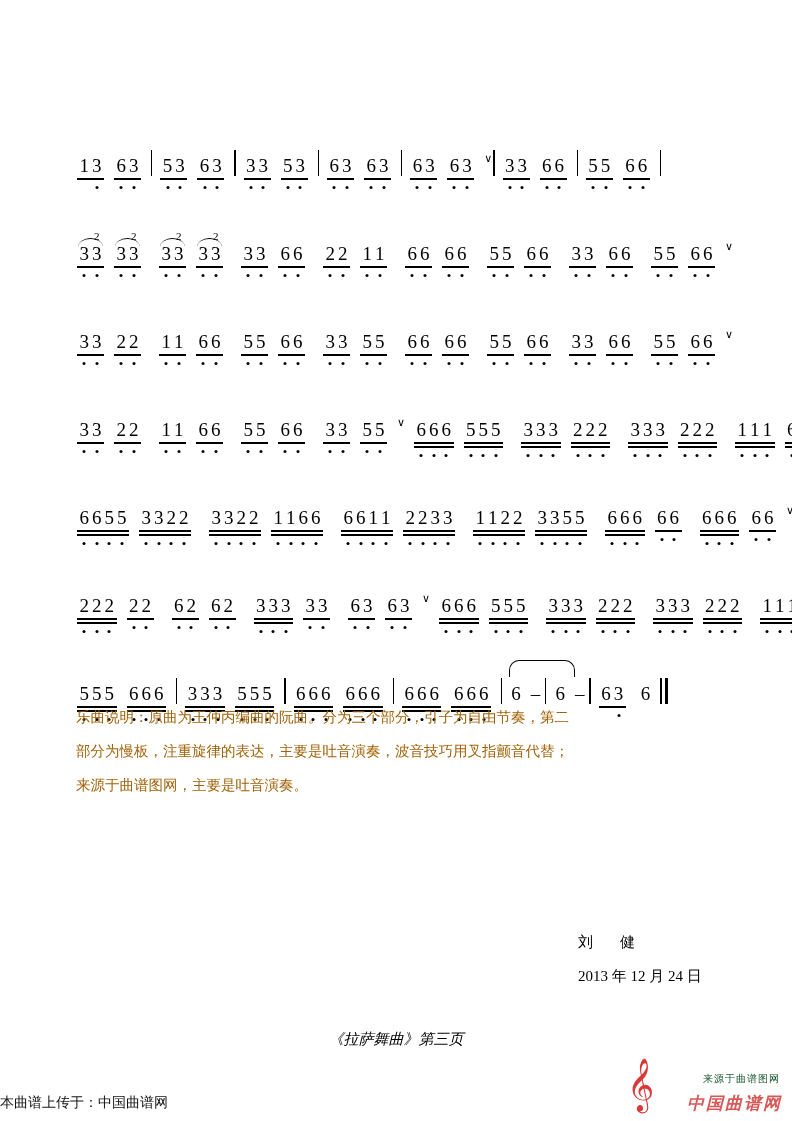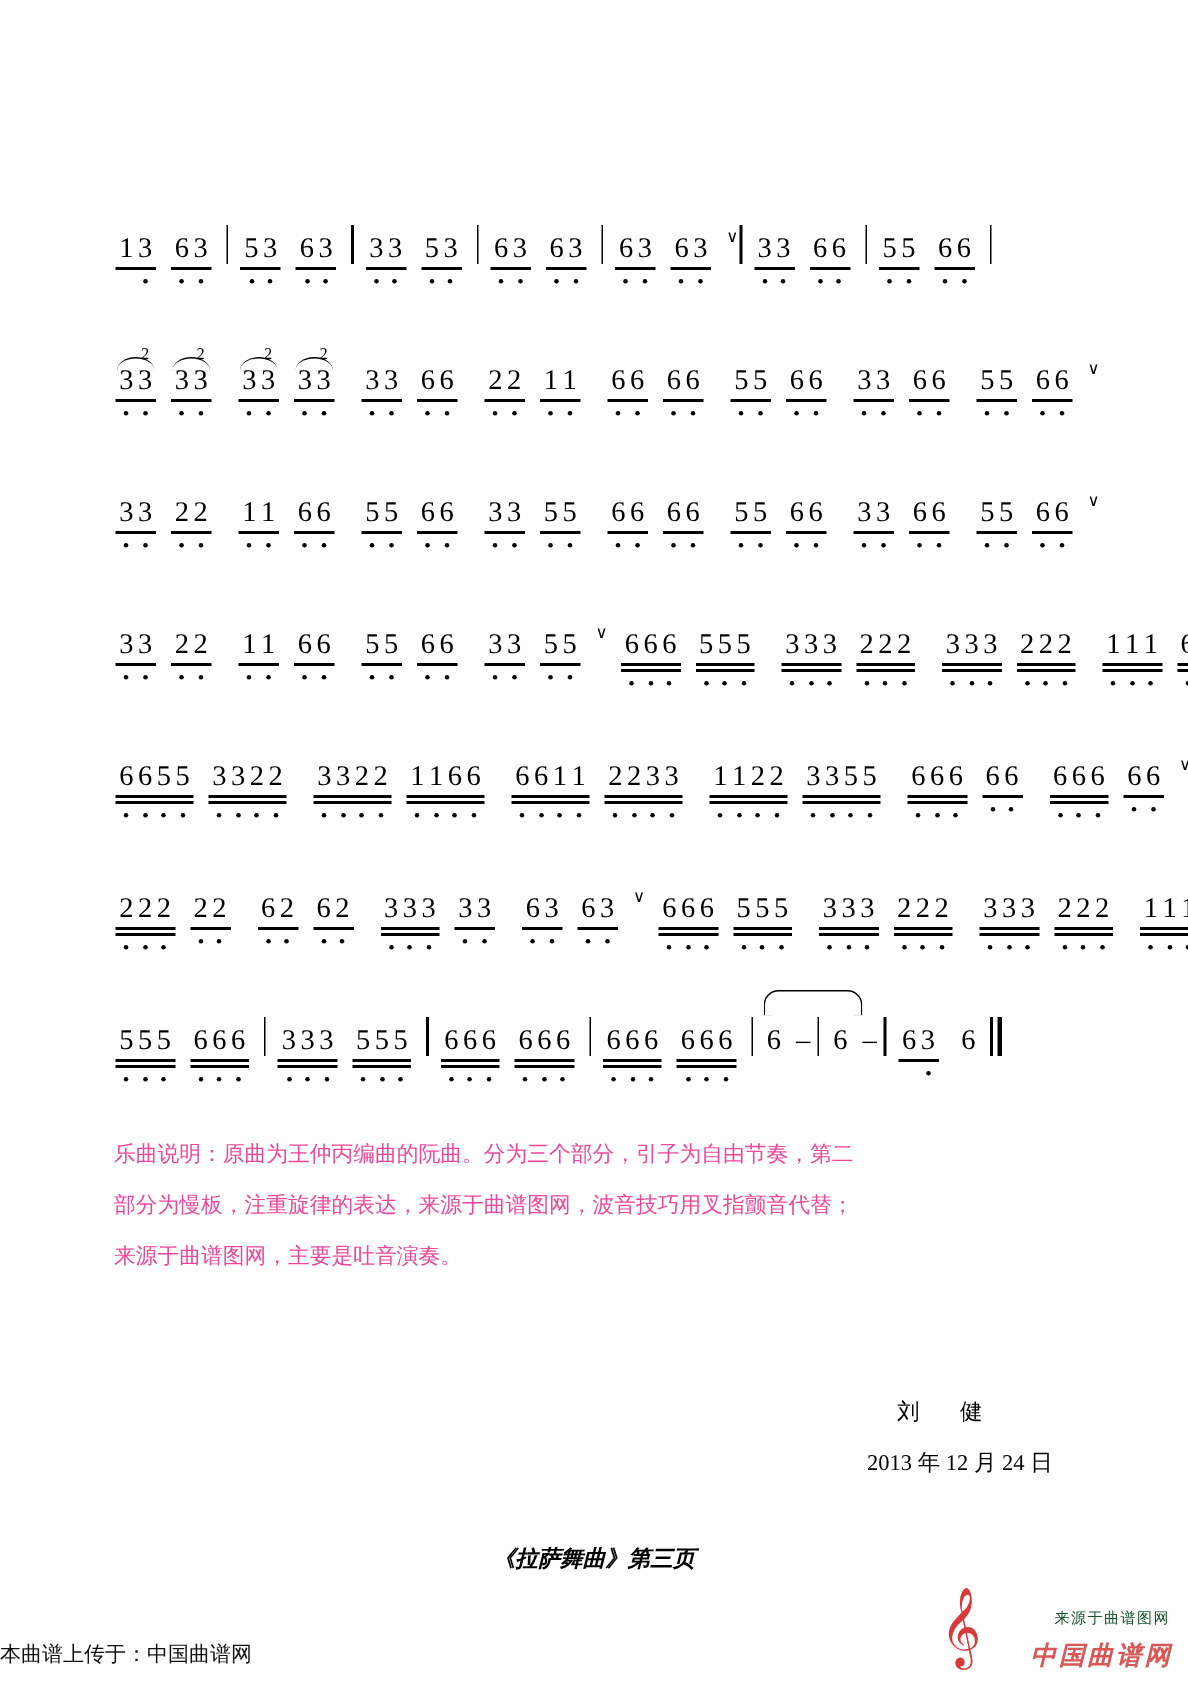--- a/index.html
+++ b/index.html
@@ -149,48 +149,47 @@
     border-right: 1.3px solid #000;
     border-radius: 10px 10px 0 0;
     top: -18px;
     left: 0;
   }
 
   
   .notes-text {
     position: absolute;
     left: 76px;
-    top: 753px;
+    top: 700px;
     width: 655px;
     font-family: "Liberation Serif", serif;
     font-size: 14.5px;
     line-height: 34px;
-    color: #ec4899;
+    color: #a16207;
     text-align: justify;
   }
   .notes-text p { margin: 0; }
 
   .signature {
     position: absolute;
     left: 578px;
     top: 925px;
     font-size: 15px;
     line-height: 34px;
   }
-  .sig-name { letter-spacing: 6px; margin-left: 20px; }
+  .sig-name { letter-spacing: 6px; }
 
   .footer-title {
     position: absolute;
     left: 0;
     top: 1030px;
     width: 792px;
     text-align: center;
     font-size: 15px;
     font-style: italic;
-    font-weight: bold;
   }
 
   
   .wm-right {
     position: absolute;
     right: 12px;
     top: 1072px;
     font-size: 10px;
     color: #14532d;
     letter-spacing: 1px;
@@ -756,21 +755,21 @@
       <span class="endbar">
           <i class="thin"></i>
           <i class="thick"></i>
         </span>
     </div>
 
   </div>
 
   <div class="notes-text">
     <p>乐曲说明：原曲为王仲丙编曲的阮曲。分为三个部分，引子为自由节奏，第二</p>
-    <p>部分为慢板，注重旋律的表达，来源于曲谱图网，波音技巧用叉指颤音代替；</p>
+    <p>部分为慢板，注重旋律的表达，主要是吐音演奏，波音技巧用叉指颤音代替；</p>
     <p>来源于曲谱图网，主要是吐音演奏。</p>
   </div>
 
   <div class="signature">
     <div class="sig-name">刘　健</div>
     <div>2013 年 12 月 24 日</div>
   </div>
 
   <div class="footer-title">《拉萨舞曲》第三页</div>
 

